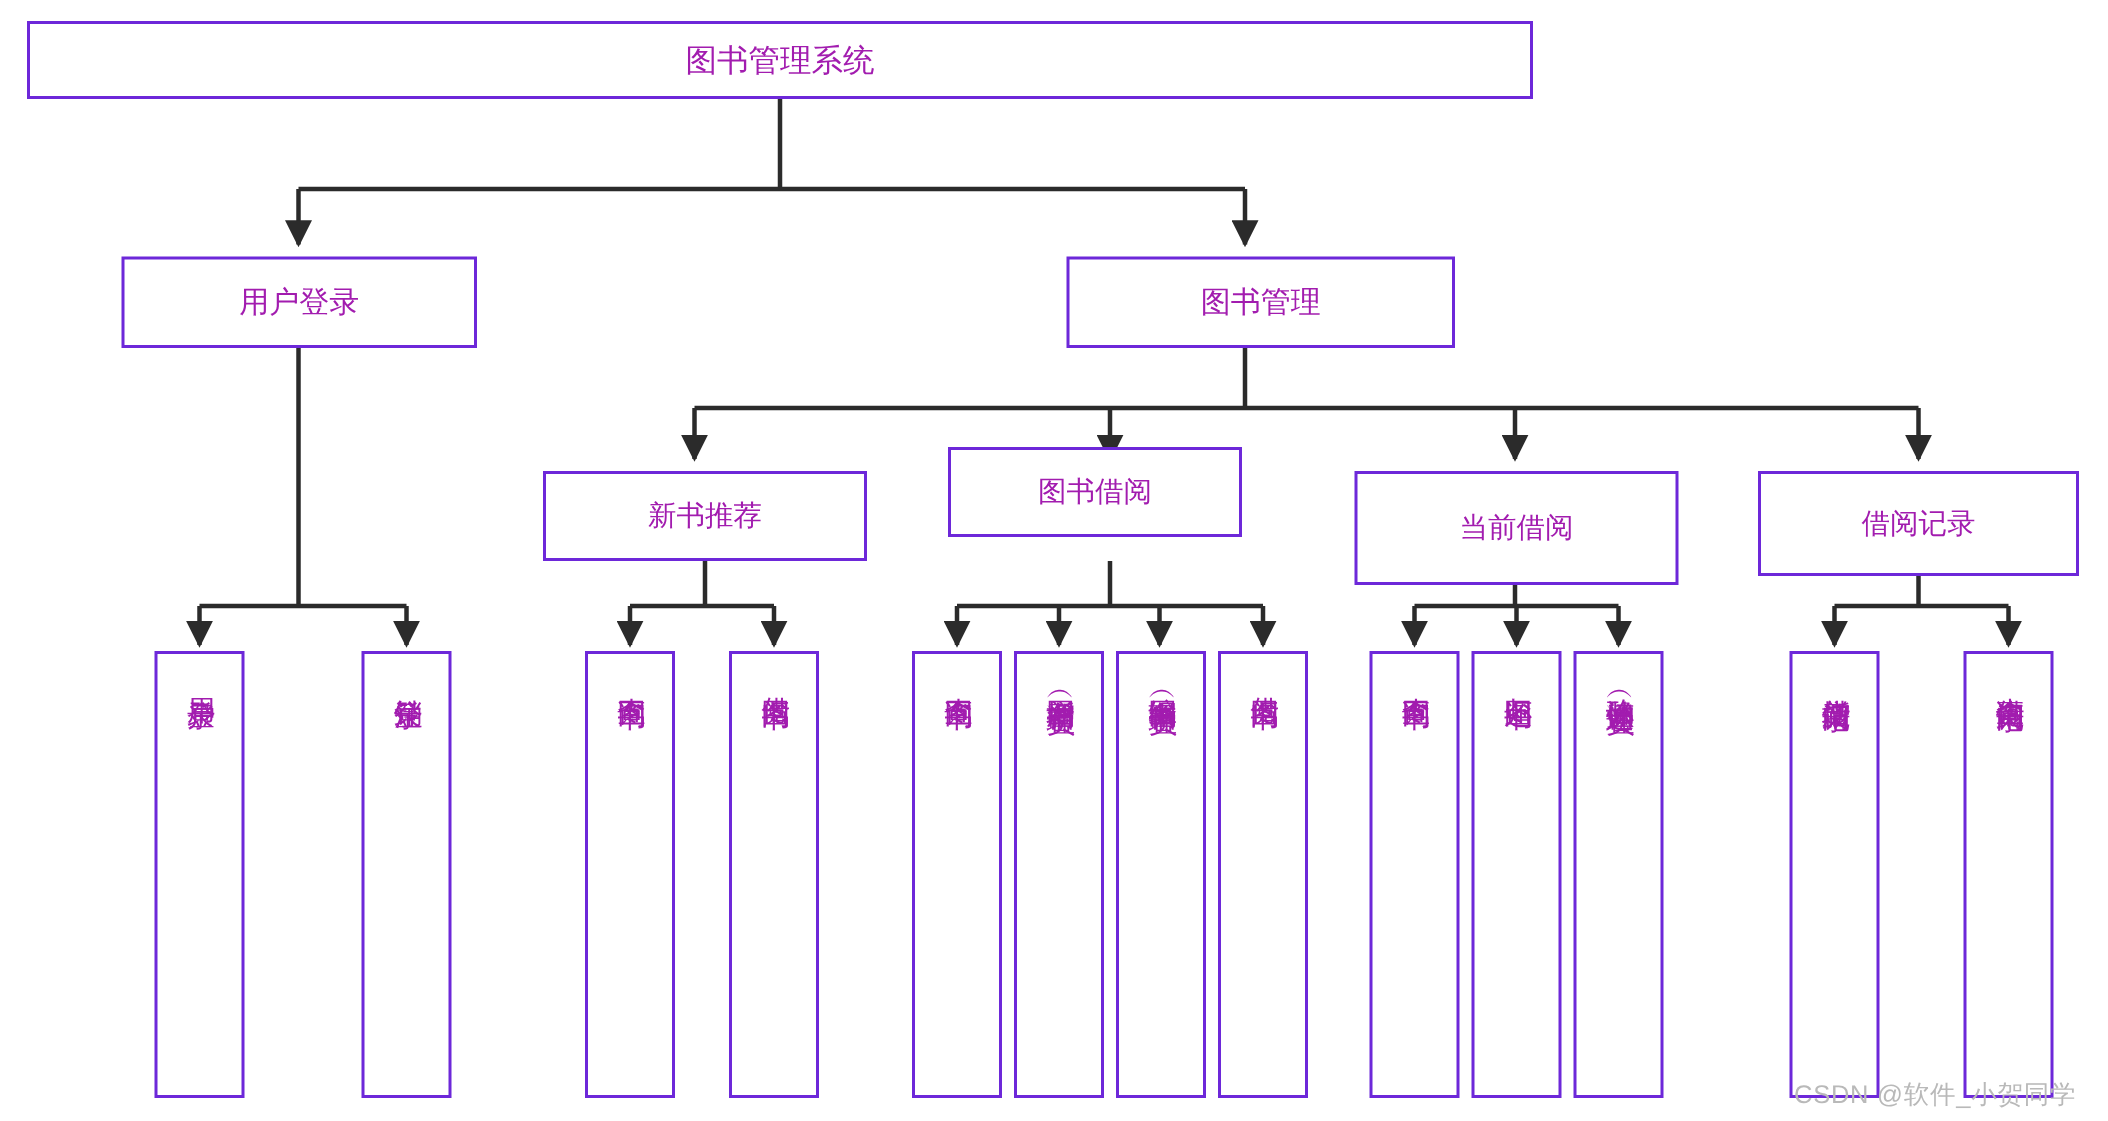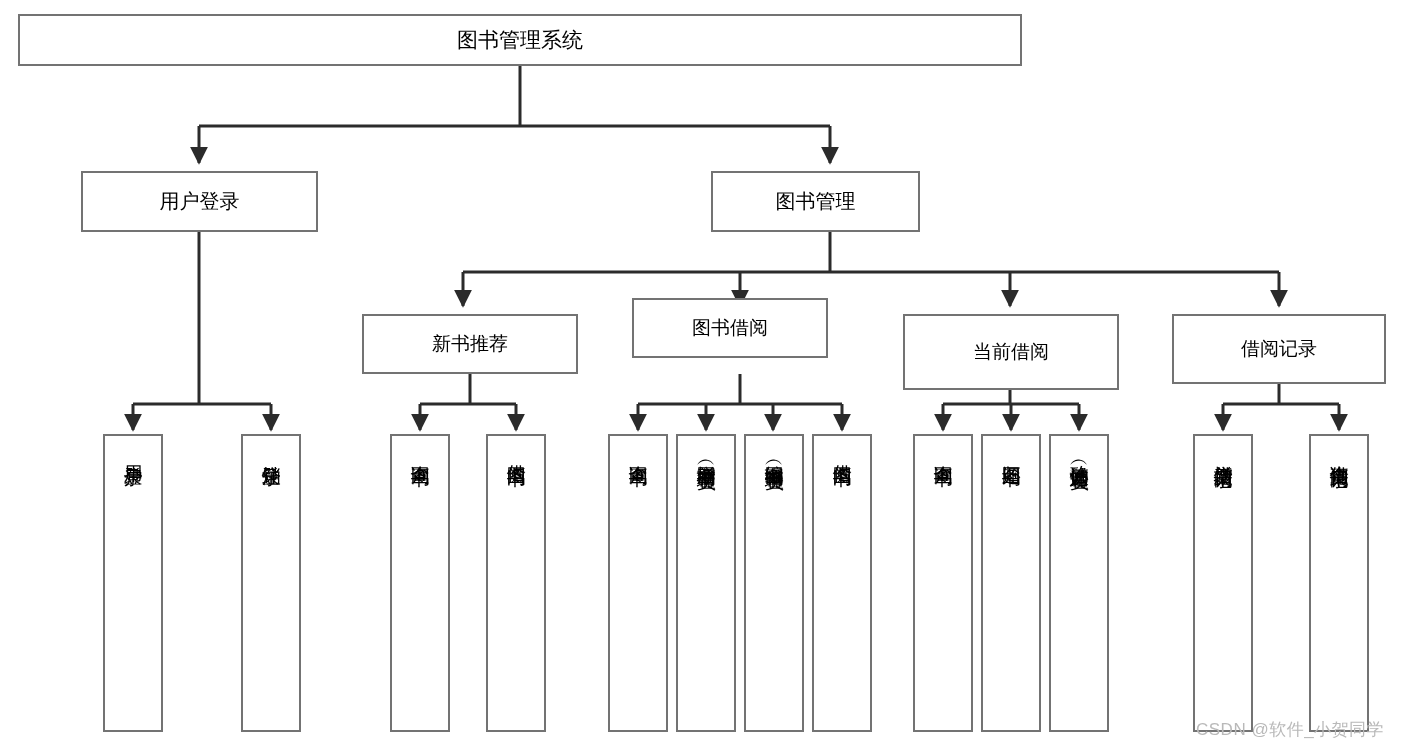--- a/index.html
+++ b/index.html
@@ -22,25 +22,25 @@
     left: 0;
     top: 0;
     width: 1405px;
     height: 747px;
     pointer-events: none;
   }
   .node {
     position: absolute;
     box-sizing: border-box;
     background: #ffffff;
-    border: 2px solid #737373;
+    border: 2px solid #6d28d9;
     display: flex;
     align-items: center;
     justify-content: center;
-    color: #000000;
+    color: #a21caf;
   }
   .node-root {
     font-size: 21px;
   }
   .node-l2 {
     font-size: 20px;
   }
   .node-l3 {
     font-size: 19px;
   }
@@ -124,21 +124,21 @@
     </g>
   </svg>
 
   <div class="node node-root" style="left:18px; top:14px; width:1004px; height:52px;">
     <span>图书管理系统</span>
   </div>
 
   <div class="node node-l2" style="left:81px; top:171px; width:237px; height:61px;">
     <span>用户登录</span>
   </div>
-  <div class="node node-l2" style="left:711px; top:171px; width:209px; height:61px;">
+  <div class="node node-l2" style="left:711px; top:171px; width:259px; height:61px;">
     <span>图书管理</span>
   </div>
 
   <div class="node node-l3" style="left:362px; top:314px; width:216px; height:60px;font-family:Liberation Mono, monospace;">
     <span>新书推荐</span>
   </div>
   <div class="node node-l3" style="left:632px; top:298px; width:196px; height:60px;">
     <span>图书借阅</span>
   </div>
   <div class="node node-l3" style="left:903px; top:314px; width:216px; height:76px;">

